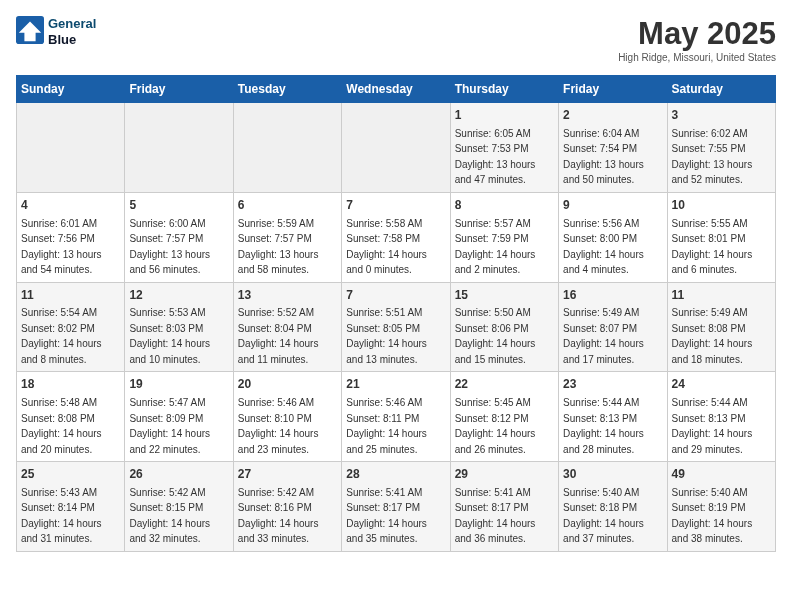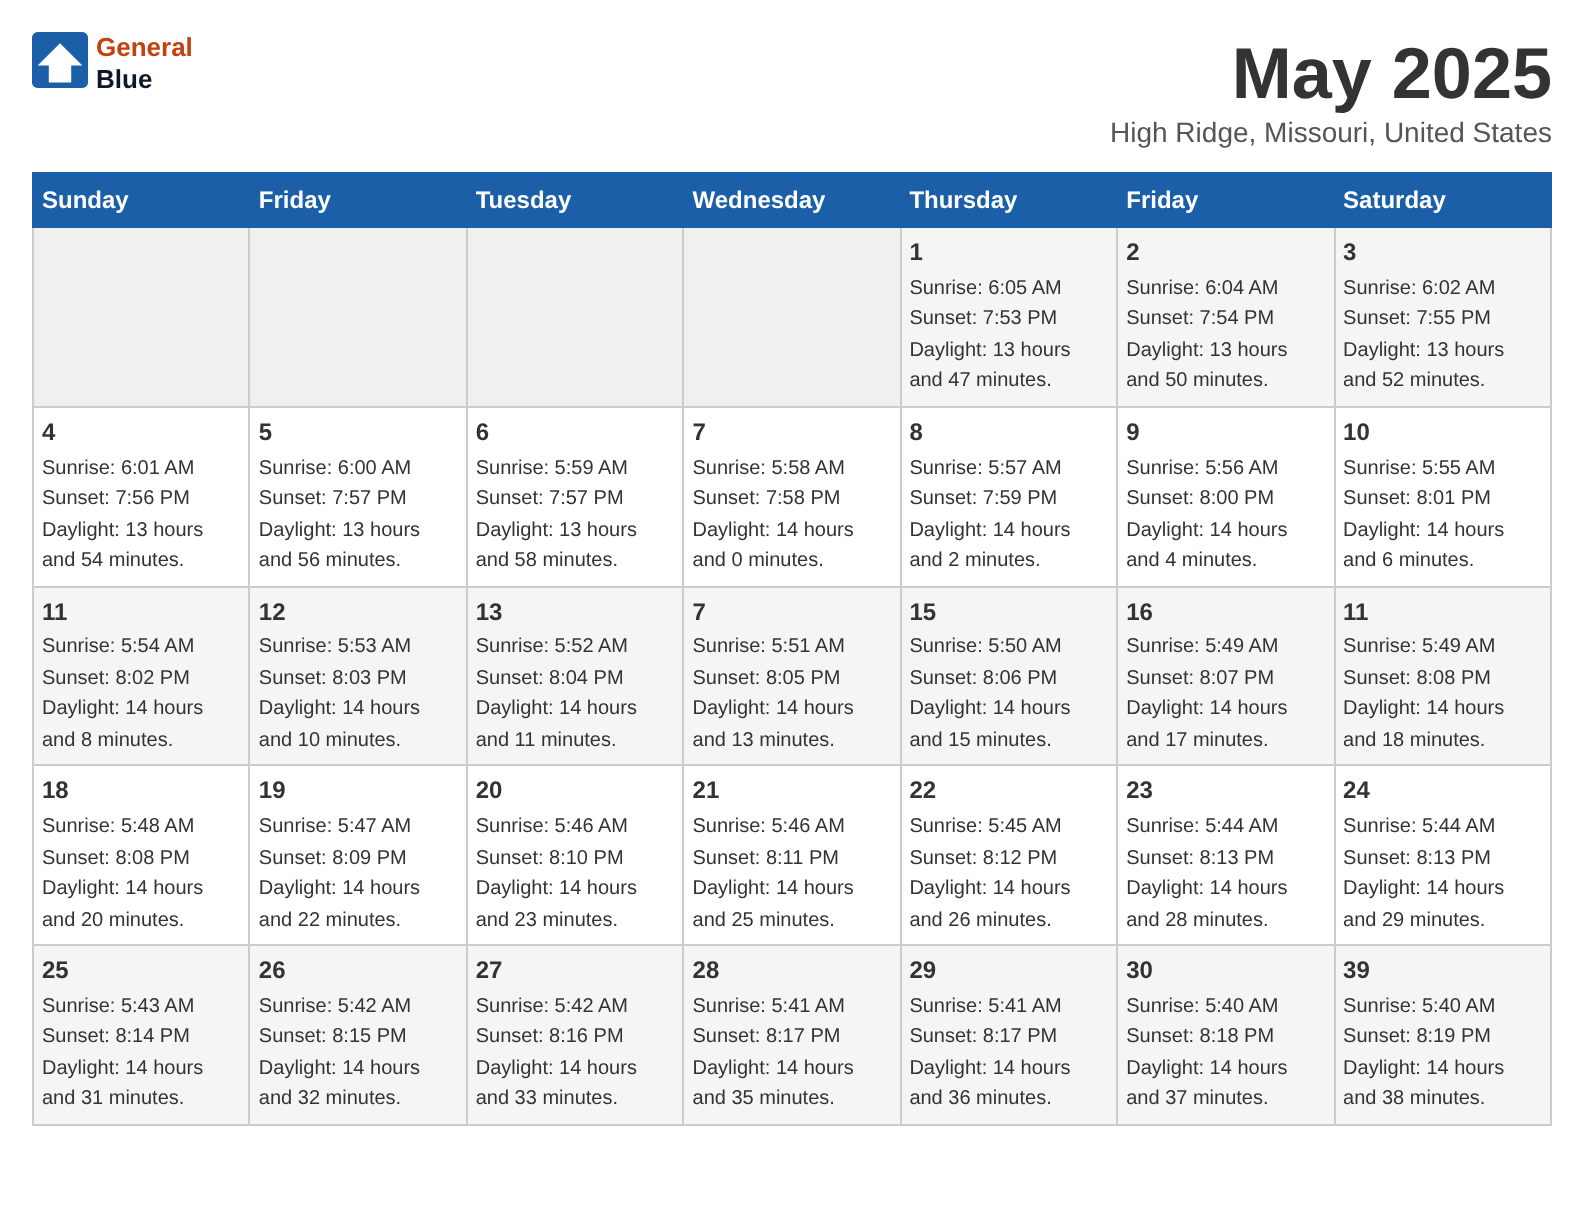--- a/index.html
+++ b/index.html
@@ -20,38 +20,38 @@
       display: flex;
       align-items: center;
     }
     .logo-text {
       display: flex;
       flex-direction: column;
       font-size: 13px;
       font-weight: bold;
       line-height: 1.2;
     }
-    .logo-general { color: #c2410c; }
+    .logo-general { color: #0c4a6e; }
     .logo-blue { color: #0f172a; }
     .logo-icon {
       width: 28px;
       height: 28px;
       margin-right: 4px;
       margin-top: -4px;
     }
     .title-area {
       text-align: right;
     }
     .title-area h1 {
-      font-size: 36px;
+      font-size: 31px;
       color: #333;
       font-weight: bold;
     }
     .title-area h2 {
-      font-size: 14px;
+      font-size: 10px;
       color: #555;
       font-weight: normal;
     }
     table {
       width: 100%;
       border-collapse: collapse;
       font-size: 10.5px;
     }
     thead tr th {
       background-color: #1a5fa8;
@@ -254,19 +254,19 @@
 Daylight: 14 hours
 and 35 minutes.</span></td>
         <td><span class="day-number">29</span><span class="day-info" style="white-space: pre-line;">Sunrise: 5:41 AM
 Sunset: 8:17 PM
 Daylight: 14 hours
 and 36 minutes.</span></td>
         <td><span class="day-number">30</span><span class="day-info" style="white-space: pre-line;">Sunrise: 5:40 AM
 Sunset: 8:18 PM
 Daylight: 14 hours
 and 37 minutes.</span></td>
-        <td><span class="day-number">39</span><span class="day-info" style="white-space: pre-line;">Sunrise: 5:40 AM
+        <td><span class="day-number">49</span><span class="day-info" style="white-space: pre-line;">Sunrise: 5:40 AM
 Sunset: 8:19 PM
 Daylight: 14 hours
 and 38 minutes.</span></td>
       </tr>
     </tbody>
 </table>
 
 </body></html>

